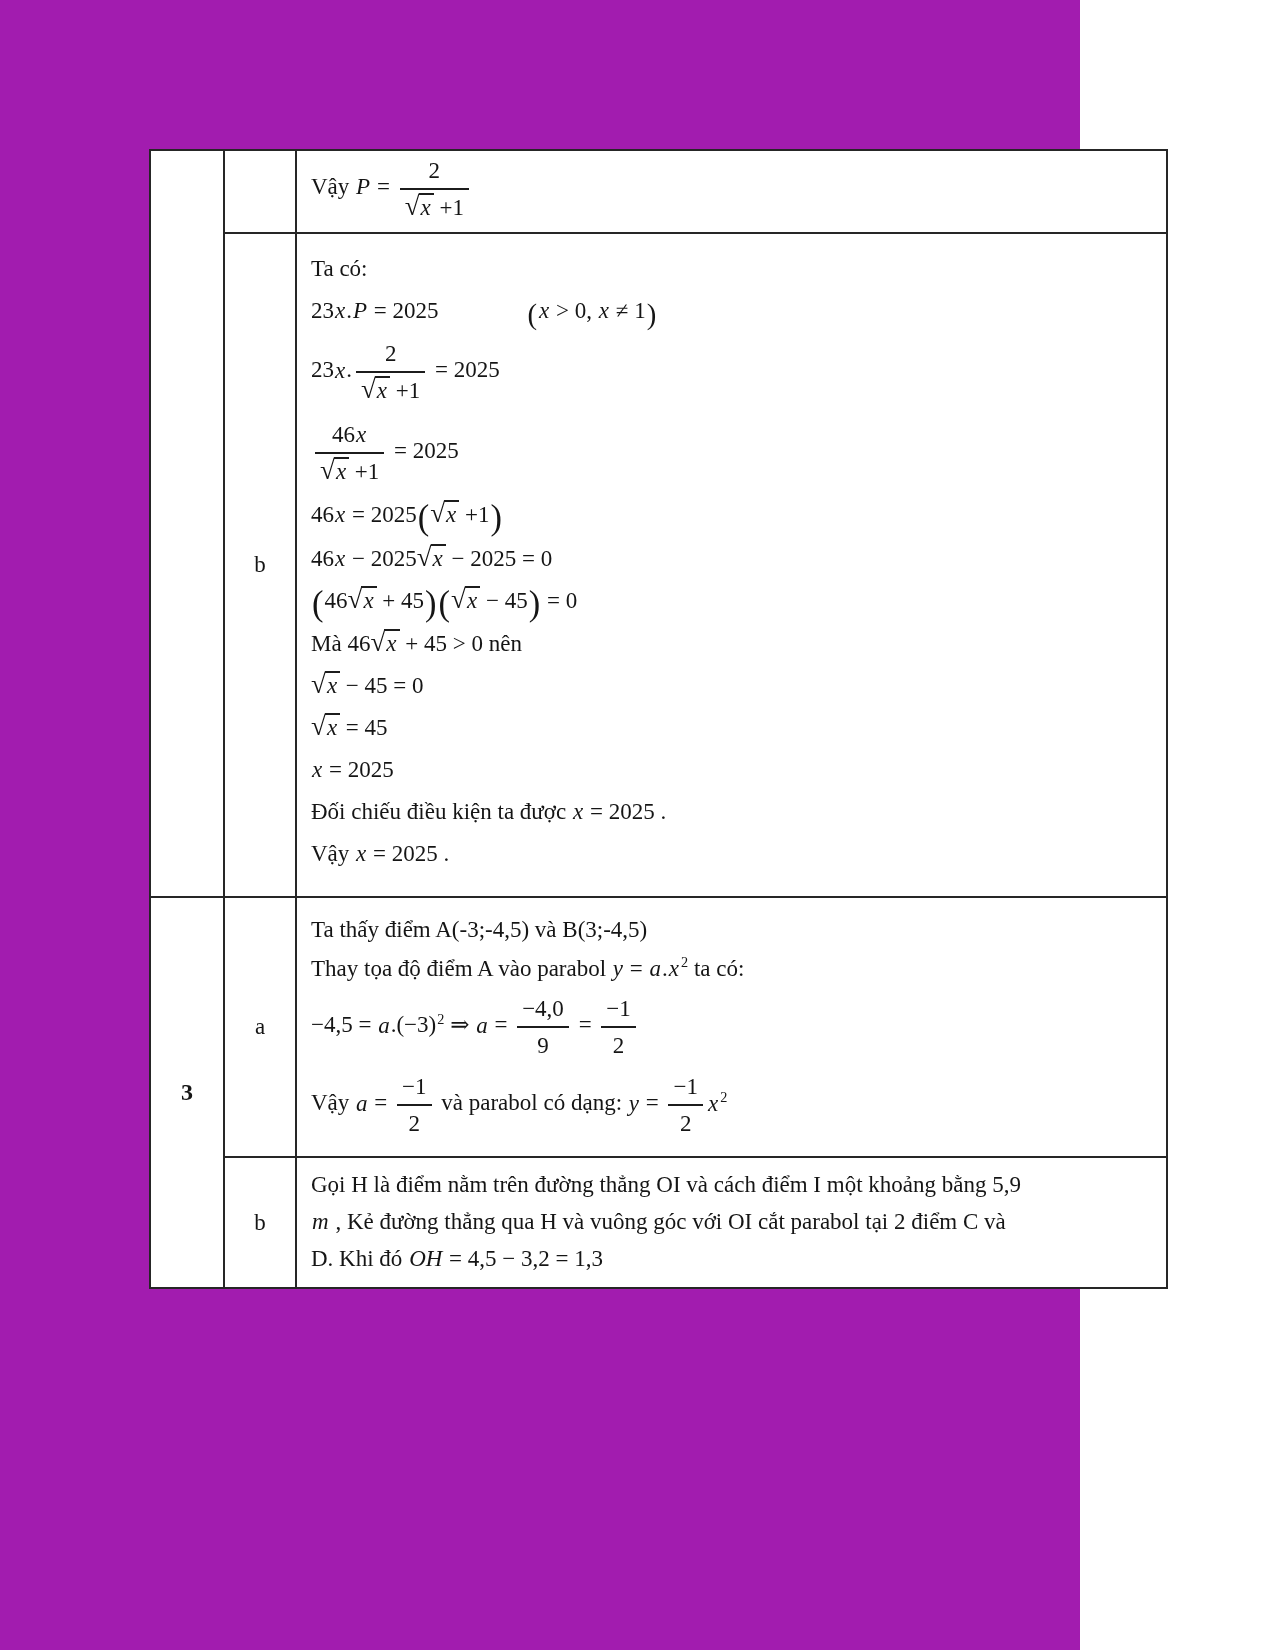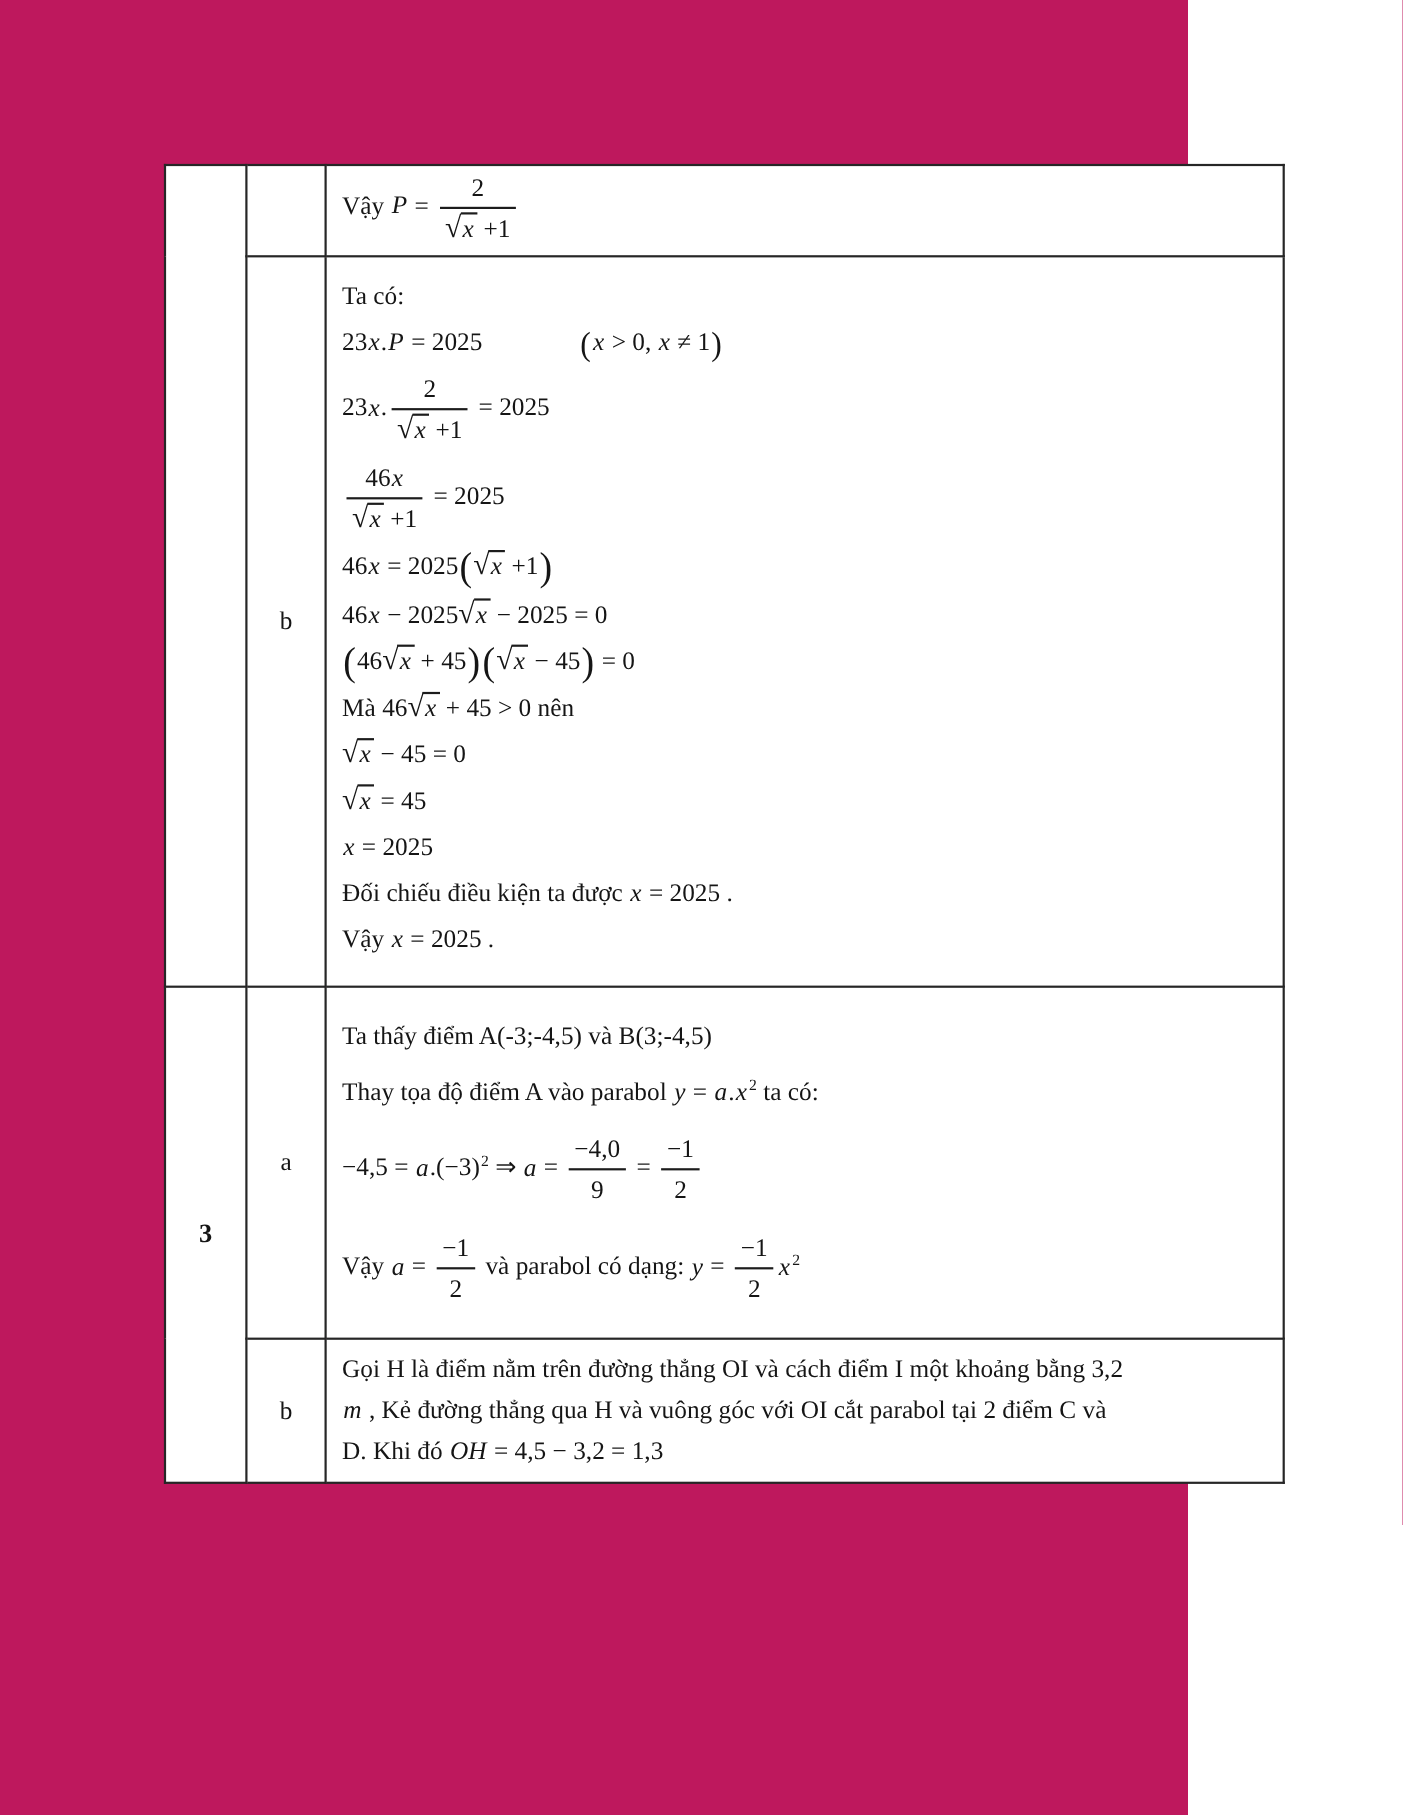--- a/index.html
+++ b/index.html
@@ -2,21 +2,21 @@
 <html><head>
 <meta charset="utf-8">
 <style>
   html,body{margin:0;padding:0;}
   body{
     width:1275px;height:1650px;background:#ffffff;
     font-family:"Liberation Serif","DejaVu Serif",serif;
     font-size:23px;color:#151515;overflow:hidden;
     -webkit-font-smoothing:antialiased;
   }
-  .sheet{position:relative;width:1080px;height:1650px;background:#be185d;}
+  .sheet{position:relative;width:1080px;height:1650px;background:#a21caf;}
   table.solution-table{
     position:absolute;left:149px;top:149px;
     border-collapse:collapse;table-layout:fixed;width:1017px;
   }
   col.c-num{width:74px;}
   col.c-part{width:72px;}
   col.c-content{width:871px;}
   td{border:2px solid #262626;background:#fff;}
   tr.r1{height:76px;}
   tr.r2{height:664px;}
@@ -29,21 +29,21 @@
   td.part{
     text-align:center;vertical-align:middle;
     font-size:23px;
   }
   td.content{
     vertical-align:top;padding:8px 14px 8px 14px;line-height:1.35;
   }
   tr.r1 td.content{padding-top:3px;}
   .mline{margin:11px 0;}
   tr.r1 .mline{margin:0;}
-  tr.r3 .mline{margin:20px 0;font-family:Liberation Serif, serif;}
+  tr.r3 .mline{margin:8px 0;}
   tr.r4 .mline{margin:2px 0;line-height:1.52;}
   
   .mi{font-style:italic;padding:0 1px;}
   .msup{font-size:0.62em;vertical-align:super;margin-left:1px;}
   .msp{display:inline-block;height:1px;}
   .mbig{
     display:inline-block;vertical-align:middle;line-height:0.85;
     padding:0 1px;transform:scaleY(1.06);
   }
   .mfrac{
@@ -98,20 +98,20 @@
         <td class="content">
             <div class="mline">Ta thấy điểm A(-3;-4,5) và B(3;-4,5)</div>
             <div class="mline">Thay tọa độ điểm A vào parabol  <span class="mi">y</span> = <span class="mi">a</span>.<span class="mi">x</span><span class="msup">2</span>  ta có:</div>
             <div class="mline">−4,5 = <span class="mi">a</span>.(−3)<span class="msup">2</span> ⇒ <span class="mi">a</span> = <span class="mfrac"><span class="mnum">−4,0</span><span class="mden">9</span></span> = <span class="mfrac"><span class="mnum">−1</span><span class="mden">2</span></span></div>
             <div class="mline">Vậy <span class="mi">a</span> = <span class="mfrac"><span class="mnum">−1</span><span class="mden">2</span></span> và parabol có dạng:  <span class="mi">y</span> = <span class="mfrac"><span class="mnum">−1</span><span class="mden">2</span></span><span class="mi">x</span><span class="msup">2</span></div>
           </td>
       </tr>
       <tr class="r4">
         <td class="part">b</td>
         <td class="content">
-            <div class="mline">Gọi H là điểm nằm trên đường thẳng OI và cách điểm I một khoảng bằng  3,2</div>
+            <div class="mline">Gọi H là điểm nằm trên đường thẳng OI và cách điểm I một khoảng bằng  5,9</div>
             <div class="mline"><span class="mi">m</span> , Kẻ đường thẳng qua H và vuông góc với OI cắt parabol tại 2 điểm C và</div>
             <div class="mline">D. Khi đó  <span class="mi">OH</span> = 4,5 − 3,2 = 1,3</div>
           </td>
       </tr>
     </tbody>
   </table>
 </div>
 
 </body></html>

